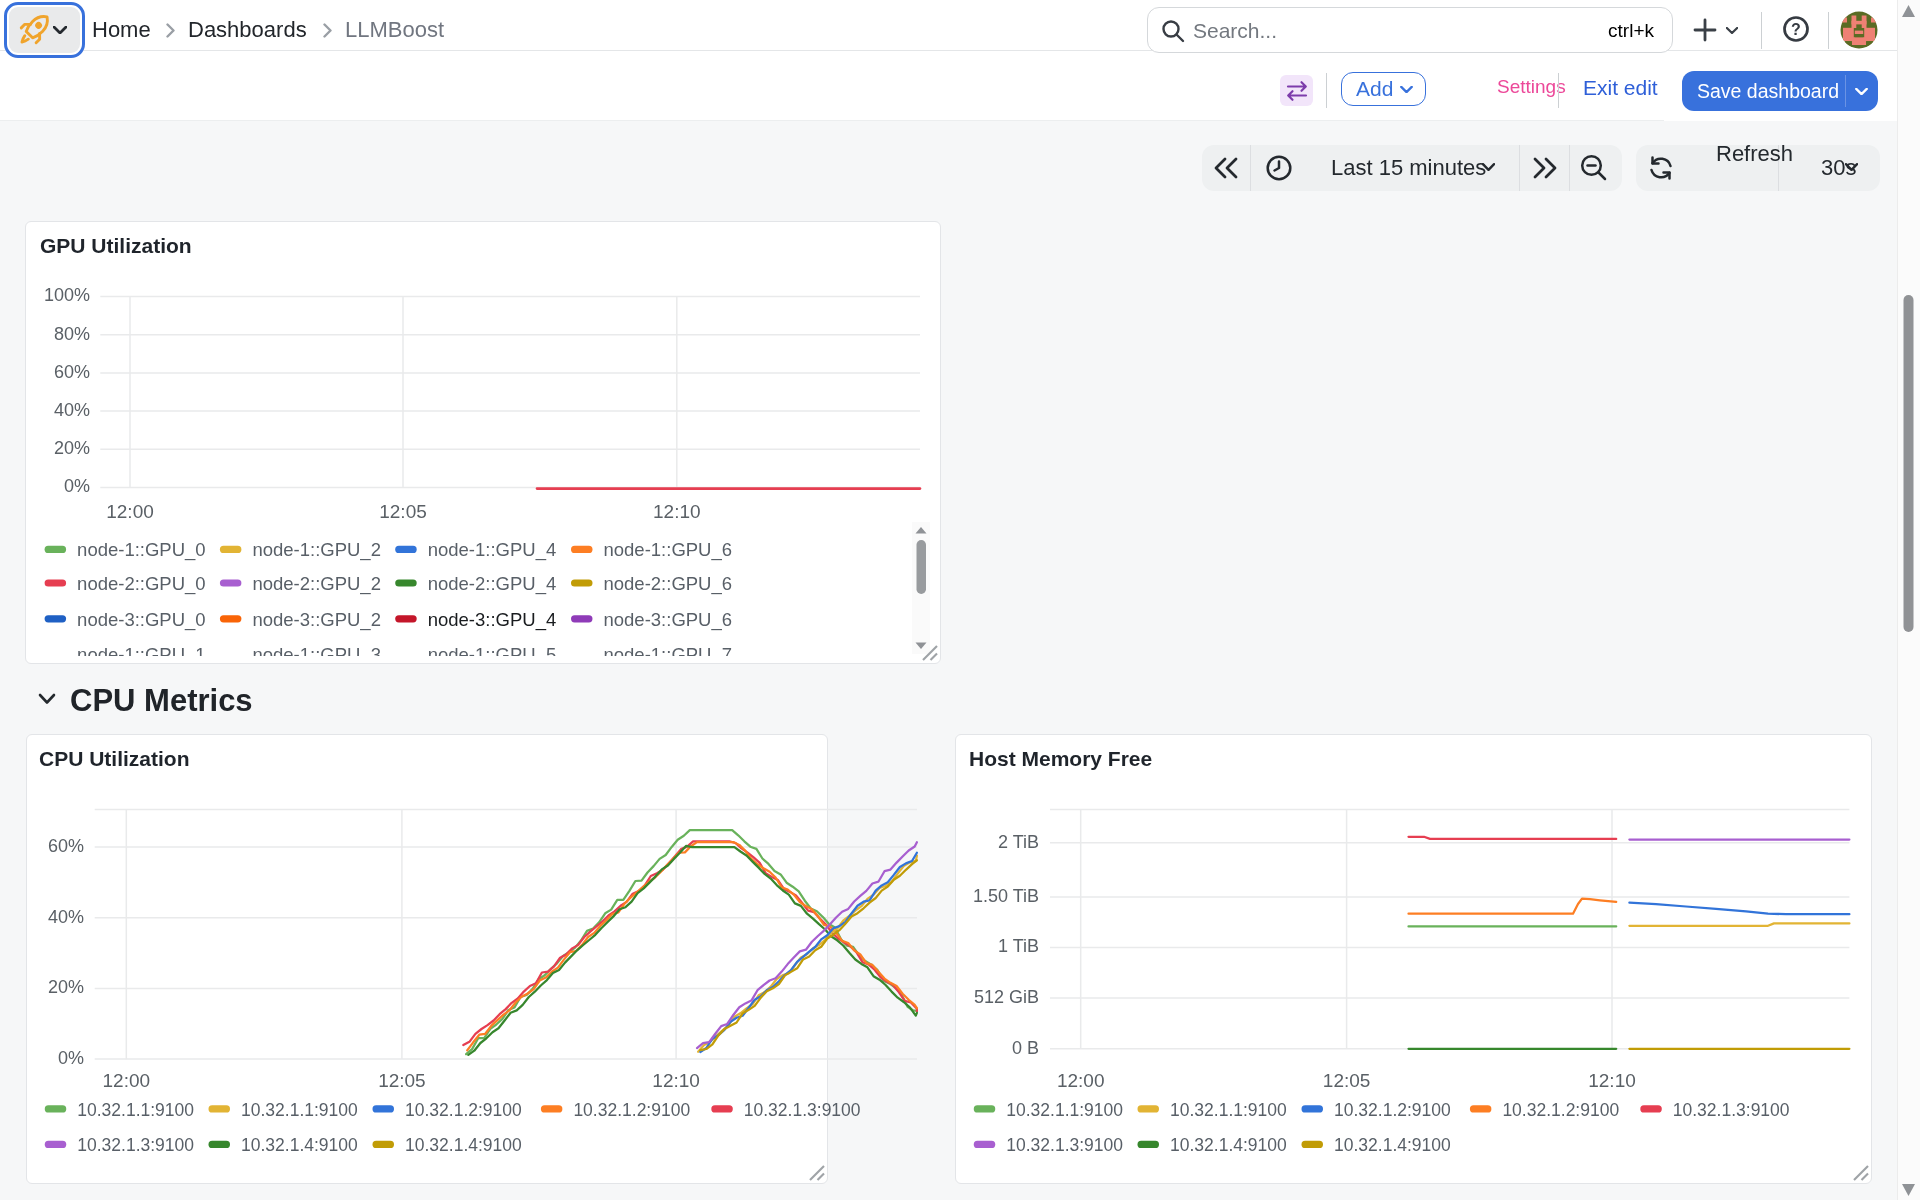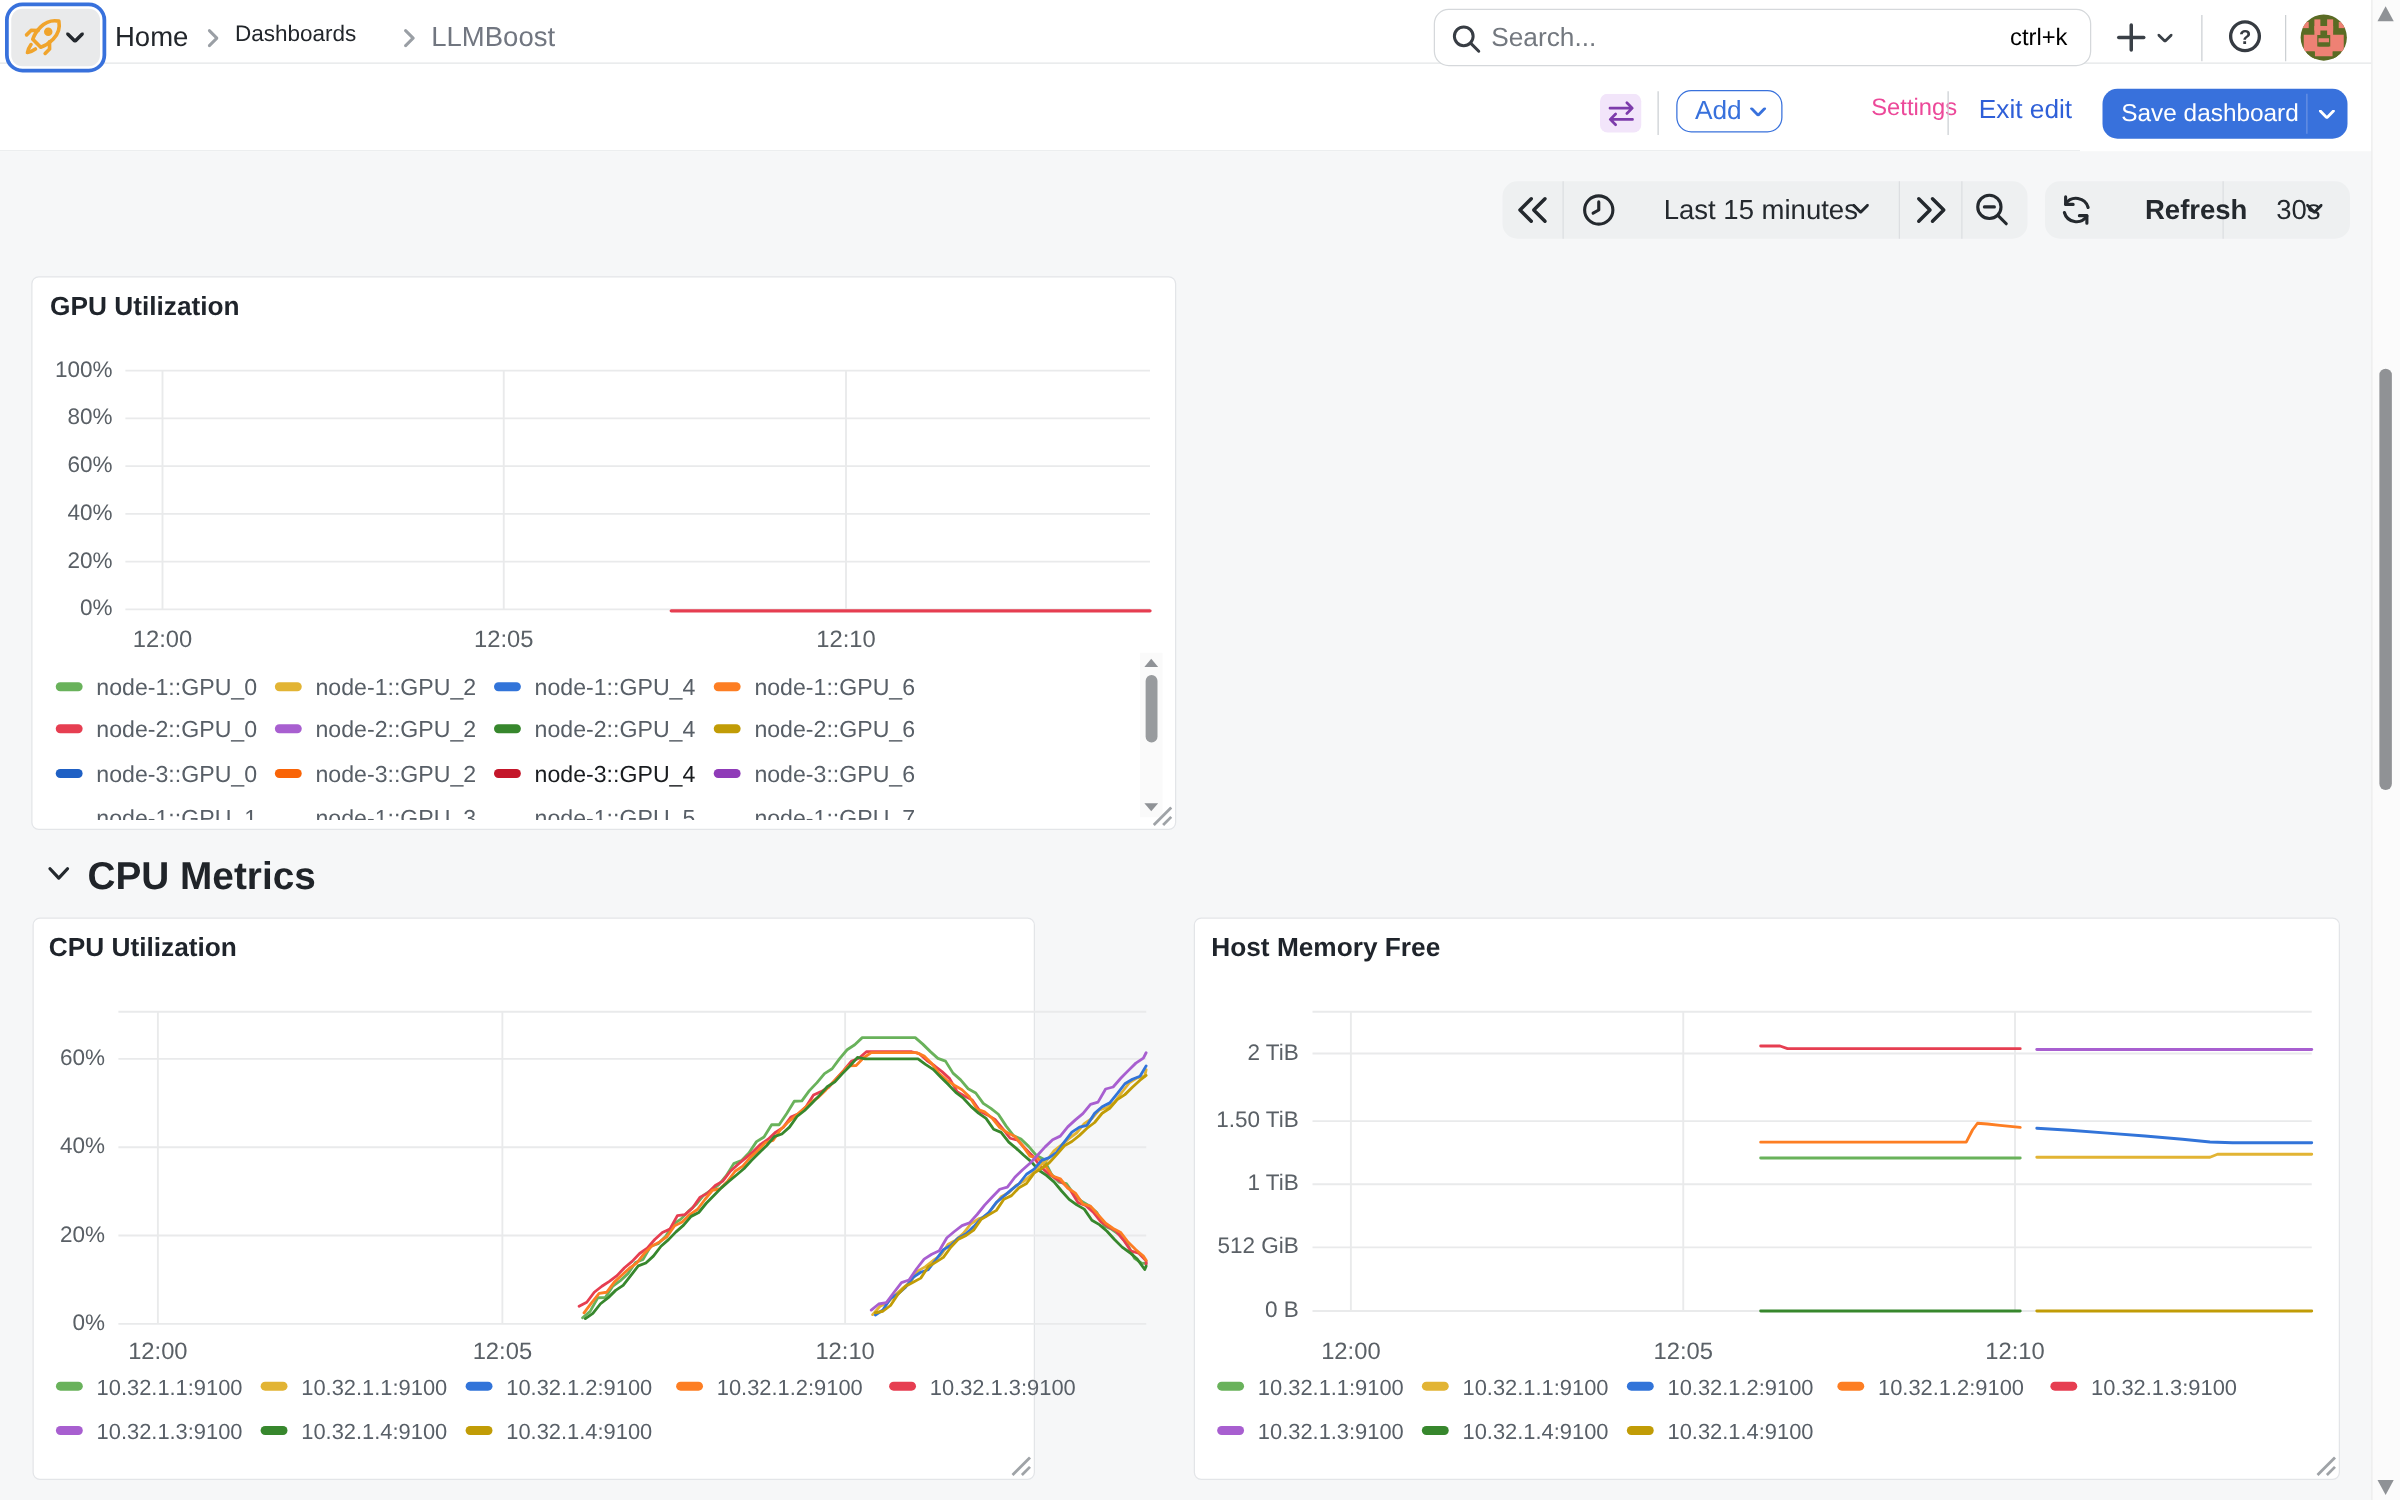--- a/index.html
+++ b/index.html
@@ -27,21 +27,21 @@
 <circle cx="23" cy="17.5" r="3.4" fill="#f0a42c"></circle>
 </g>
 </svg>
   <svg width="14" height="8" viewBox="0 0 14 8" style="position:absolute;left:53px;top:26px">
       <path d="M 1 1 L 7 7 L 13 1" fill="none" stroke="#24292e" stroke-width="2.8" stroke-linecap="round" stroke-linejoin="round"></path>
     </svg>
   <div class="abs" style="left:92px;top:17px;font-size:22px;color:#22262b">Home</div>
   <svg width="9" height="15" viewBox="0 0 9 15" style="position:absolute;left:166px;top:23px">
       <path d="M 1.5 1.5 L 7.5 7.5 L 1.5 13.5" fill="none" stroke="#9a9fa5" stroke-width="2.4" stroke-linecap="round" stroke-linejoin="round"></path>
     </svg>
-  <div class="abs" style="left:188px;top:17px;font-size:18px;color:#22262b">Dashboards</div>
+  <div class="abs" style="left:188px;top:17px;font-size:22px;color:#22262b">Dashboards</div>
   <svg width="9" height="15" viewBox="0 0 9 15" style="position:absolute;left:323px;top:23px">
       <path d="M 1.5 1.5 L 7.5 7.5 L 1.5 13.5" fill="none" stroke="#9a9fa5" stroke-width="2.4" stroke-linecap="round" stroke-linejoin="round"></path>
     </svg>
   <div class="abs" style="left:345px;top:17px;font-size:22px;color:#717680">LLMBoost</div>
 
   <div class="abs" style="left:1147px;top:7px;width:526px;height:46px;border:1.5px solid #d5d8db;border-radius:12px;background:#fff">
     <svg width="26" height="26" viewBox="0 0 26 26" style="position:absolute;left:12px;top:10px">
 <circle cx="11" cy="11" r="7.5" fill="none" stroke="#383d44" stroke-width="2.4"></circle>
 <line x1="16.5" y1="16.5" x2="23" y2="23" stroke="#383d44" stroke-width="2.4" stroke-linecap="round"></line>
 </svg>
@@ -150,21 +150,21 @@
 <line x1="19.5" y1="19.5" x2="26" y2="26" stroke="#24292e" stroke-width="2.5" stroke-linecap="round"></line>
 </svg>
 <svg width="28" height="28" viewBox="0 0 28 28" style="position:absolute;left:1647px;top:154px">
 <g fill="none" stroke="#24292e" stroke-width="2.5" stroke-linecap="round" stroke-linejoin="round">
 <path d="M 23.5 12 A 10 10 0 0 0 5.5 9.2"></path>
 <path d="M 5.5 3.5 L 5.5 9.5 L 11.5 9.5"></path>
 <path d="M 4.5 16 A 10 10 0 0 0 22.5 18.8"></path>
 <path d="M 22.5 24.5 L 22.5 18.5 L 16.5 18.5"></path>
 </g>
 </svg>
-<div class="abs tbtxt" style="left:1689px;top:155px;font-weight:700">Refresh</div>
+<div class="abs tbtxt" style="left:1689px;top:141px;font-weight:400">Refresh</div>
 <div class="abs tbtxt" style="left:1794px;top:155px;font-weight:500">30s</div>
 <svg width="13" height="8" viewBox="0 0 14 8" style="position:absolute;left:1845px;top:163px">
     <path d="M 1 1 L 7 7 L 13 1" fill="none" stroke="#24292e" stroke-width="2.6" stroke-linecap="round" stroke-linejoin="round"></path>
   </svg>
 
 <div class="panel" style="left:25px;top:221px;width:916px;height:443px">
   <div class="ptitle">GPU Utilization</div>
   <svg style="position:absolute;left:0;top:0" width="916" height="330" viewBox="0 0 916 330">
       <line x1="74.3" y1="74.5" x2="894" y2="74.5" stroke="#e9eaeb" stroke-width="1.5"></line>
       <text x="64" y="79.4" font-size="18" fill="#5a6066" text-anchor="end" font-weight="400" font-family="Liberation Sans, sans-serif">100%</text>

